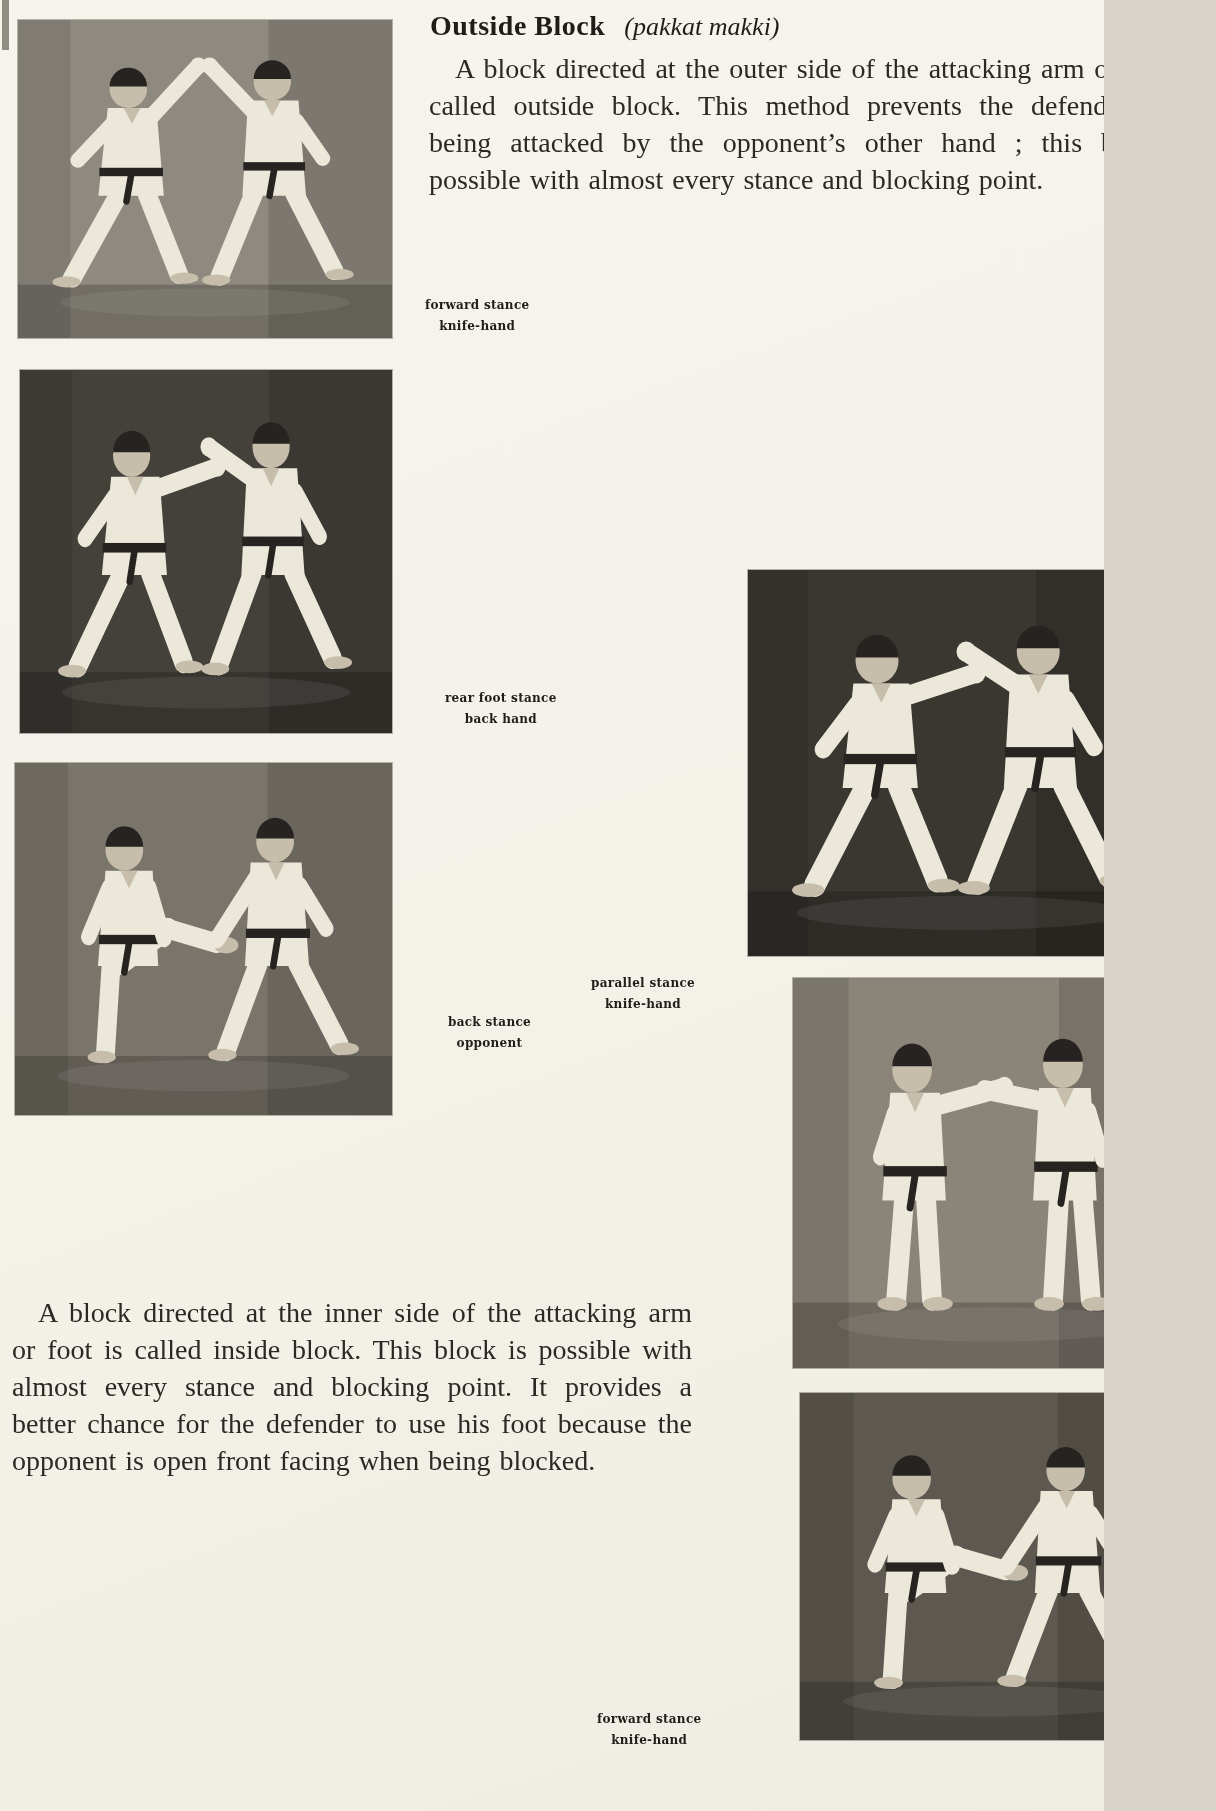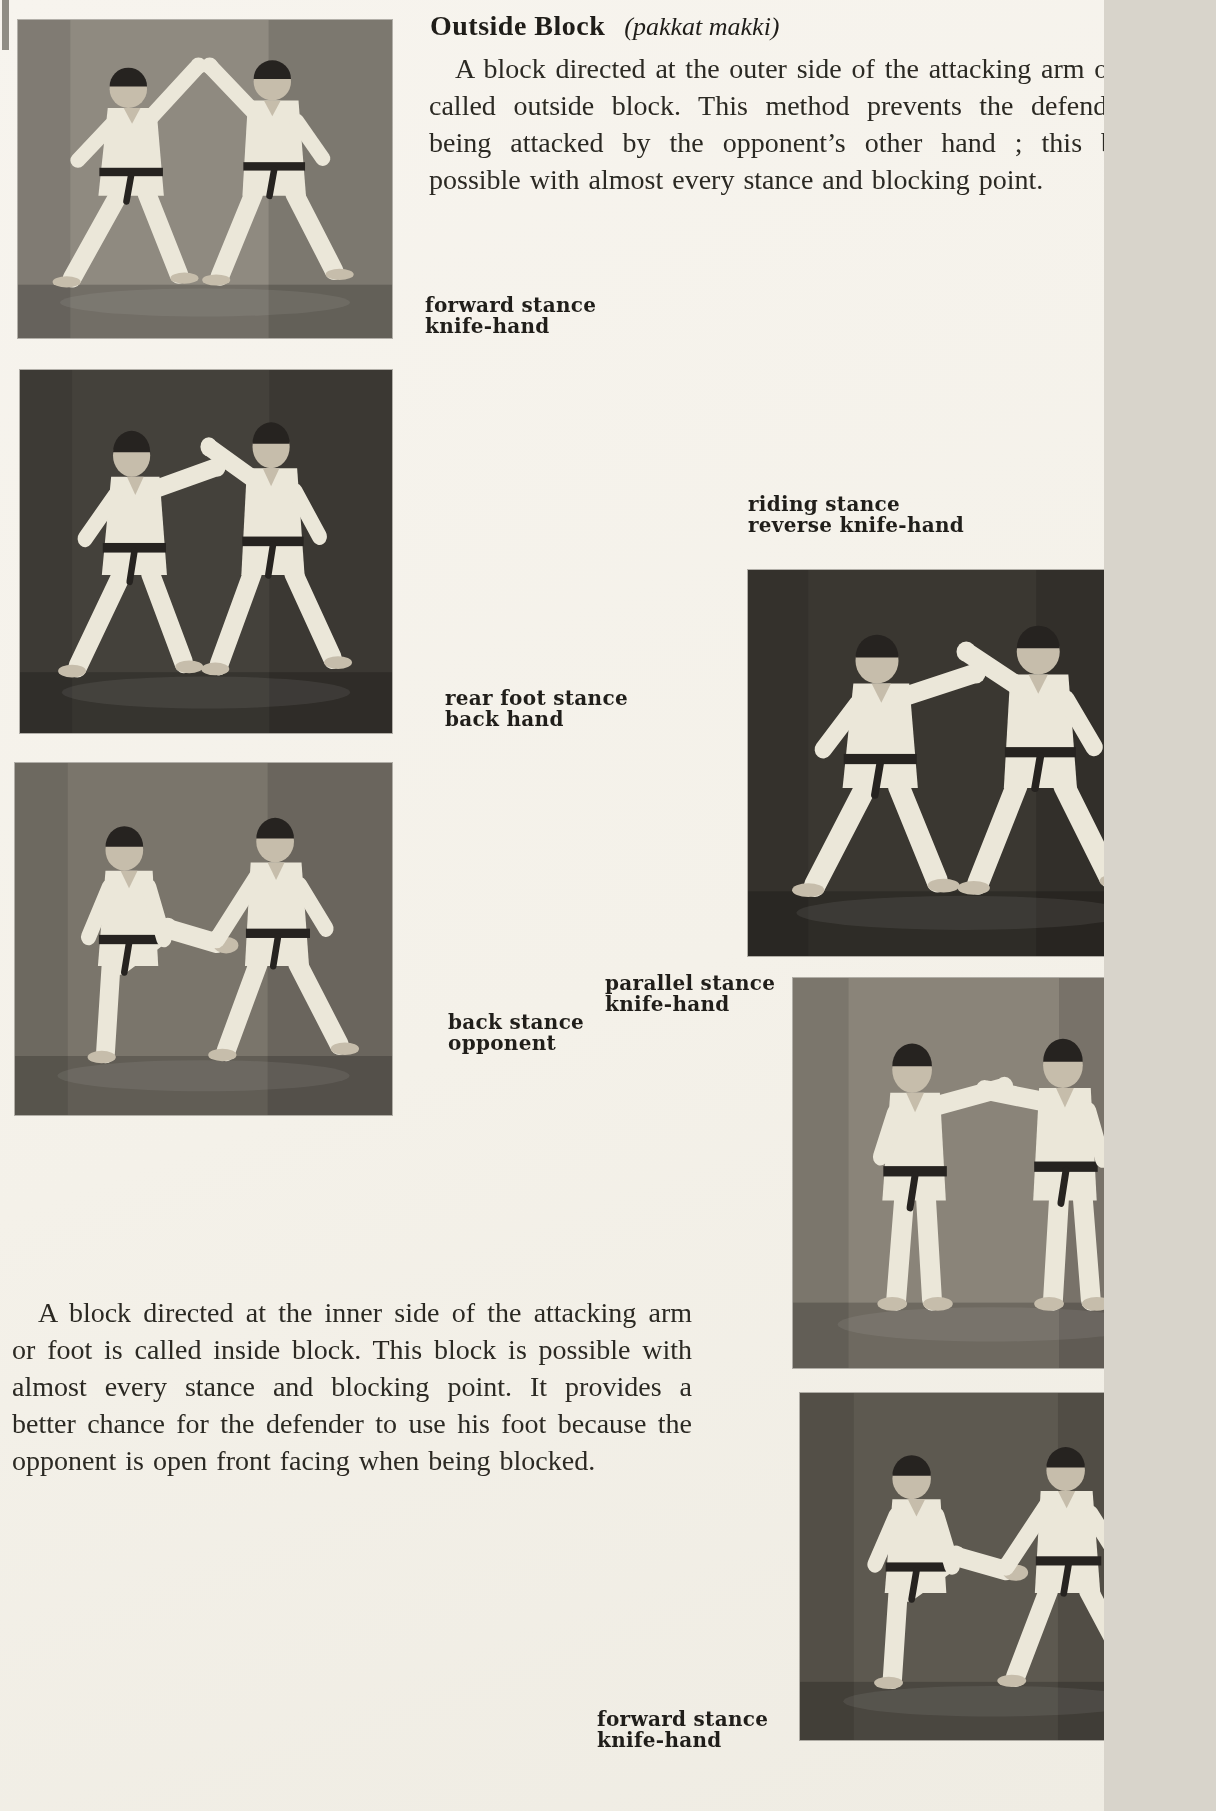--- a/index.html
+++ b/index.html
@@ -15,27 +15,28 @@
   .photo svg{width:100%; height:100%; display:block;}
   #photo1{left:18px;  top:20px;   width:374px; height:318px;}
   #photo2{left:20px;  top:370px;  width:372px; height:363px;}
   #photo3{left:15px;  top:763px;  width:377px; height:352px;}
   #photo4{left:748px; top:570px;  width:430px; height:386px;}
   #photo5{left:793px; top:978px;  width:397px; height:390px;}
   #photo6{left:800px; top:1393px; width:385px; height:347px;}
   .caption{
     position:absolute;
     font-family:"DejaVu Serif", serif; font-weight:bold;
-    font-size:20px; line-height:21px; color:#201e1a; letter-spacing:.3px;
+    font-size:12px; line-height:21px; color:#201e1a; letter-spacing:.3px;
     white-space:nowrap;
+    text-align:center;
   }
   #cap1{left:425px; top:295px;}
   #cap2{left:748px; top:494px;}
   #cap3{left:445px; top:688px;}
-  #cap4{left:605px; top:973px;}
+  #cap4{left:591px; top:973px;}
   #cap5{left:448px; top:1012px;}
   #cap6{left:597px; top:1709px;}
   .heading{position:absolute; font-size:28px; color:#1f1d19; white-space:nowrap;}
   .heading .bold{font-weight:bold; letter-spacing:.5px;}
   .heading .translit{font-style:italic; font-size:26px; margin-left:12px; font-weight:normal;}
   #head-outside{left:430px; top:10px;}
   #head-inside{left:20px;  top:1246px;}
   .para{
     position:absolute; font-size:28px; line-height:37px;
     text-align:justify; text-indent:26px; color:#2b2923;
@@ -271,24 +272,20 @@
     <span class="translit">(pakkat makki)</span>
   </div>
   <div class="para" id="para-outside">A block directed at the outer side of the attacking arm or foot is called outside block.  This method prevents the defender from being attacked by the opponent’s other hand ; this block is possible with almost every stance and blocking point.</div>
 
   <div class="para" id="para-inside">A block directed at the inner side of the attacking arm or foot is called inside block.  This block is possible with almost every stance and blocking point.  It provides a better chance for the defender to use his foot because the opponent is open front facing when being blocked.</div>
 
   <div class="caption" id="cap1">
     <div>forward stance</div>
     <div>knife-hand</div>
   </div>
-  <div class="caption" id="cap2">
-    <div>riding stance</div>
-    <div>reverse knife-hand</div>
-  </div>
   <div class="caption" id="cap3">
     <div>rear foot stance</div>
     <div>back hand</div>
   </div>
   <div class="caption" id="cap4">
     <div>parallel stance</div>
     <div>knife-hand</div>
   </div>
   <div class="caption" id="cap5">
     <div>back stance</div>

